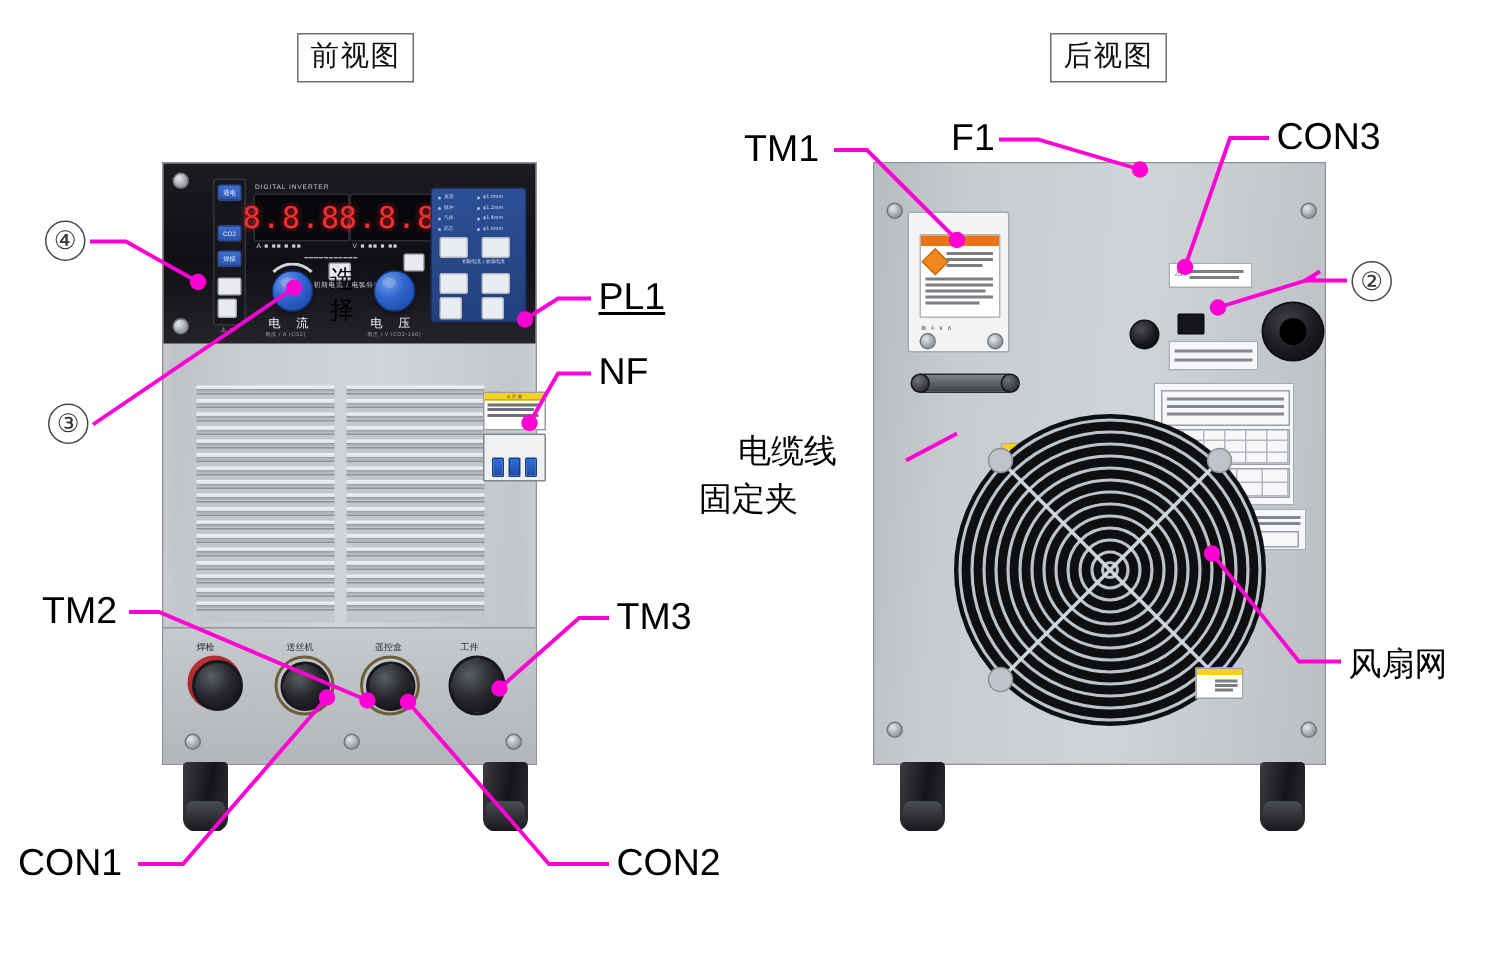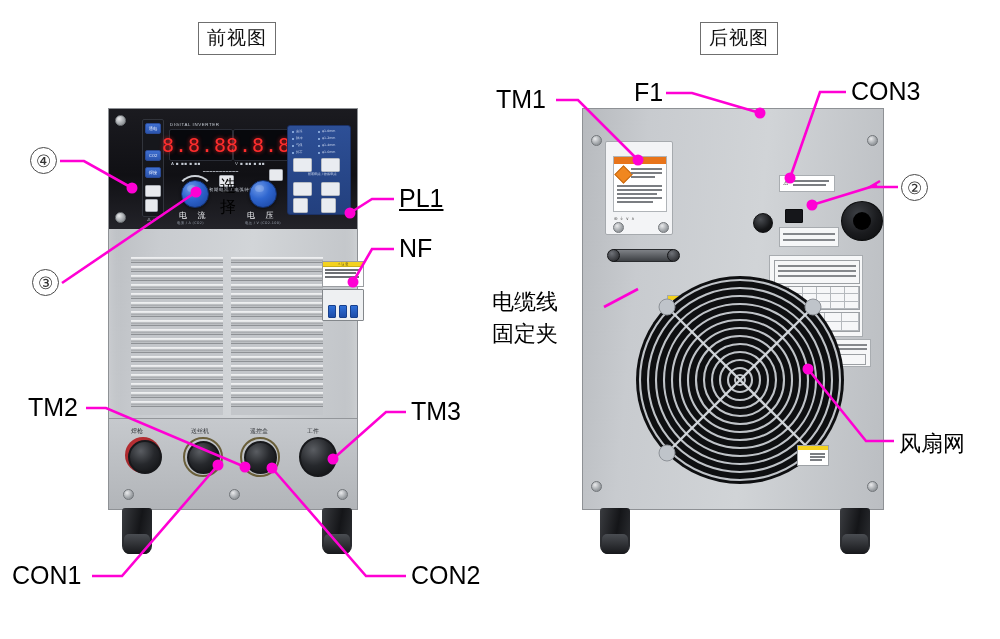--- a/index.html
+++ b/index.html
@@ -530,15 +530,15 @@
   <div class="lbl" style="left:28px;top:395px;">TM2</div>
   <div class="lbl" style="left:411px;top:399px;">TM3</div>
   <div class="lbl" style="left:12px;top:563px;">CON1</div>
   <div class="lbl" style="left:411px;top:563px;">CON2</div>
 
   <div class="lbl" style="left:496px;top:87px;">TM1</div>
   <div class="lbl" style="left:634px;top:80px;">F1</div>
   <div class="lbl" style="left:851px;top:79px;">CON3</div>
   <div class="circnum" style="left:901px;top:174px;">②</div>
   <div class="lbl-cn" style="left:492px;top:288px;">电缆线</div>
-  <div class="lbl-cn" style="left:492px;top:320px;">固定夹</div>
+  <div class="lbl-cn" style="left:466px;top:320px;">固定夹</div>
   <div class="lbl-cn" style="left:899px;top:430px;">风扇网</div>
 </div>
 
 </body></html>

